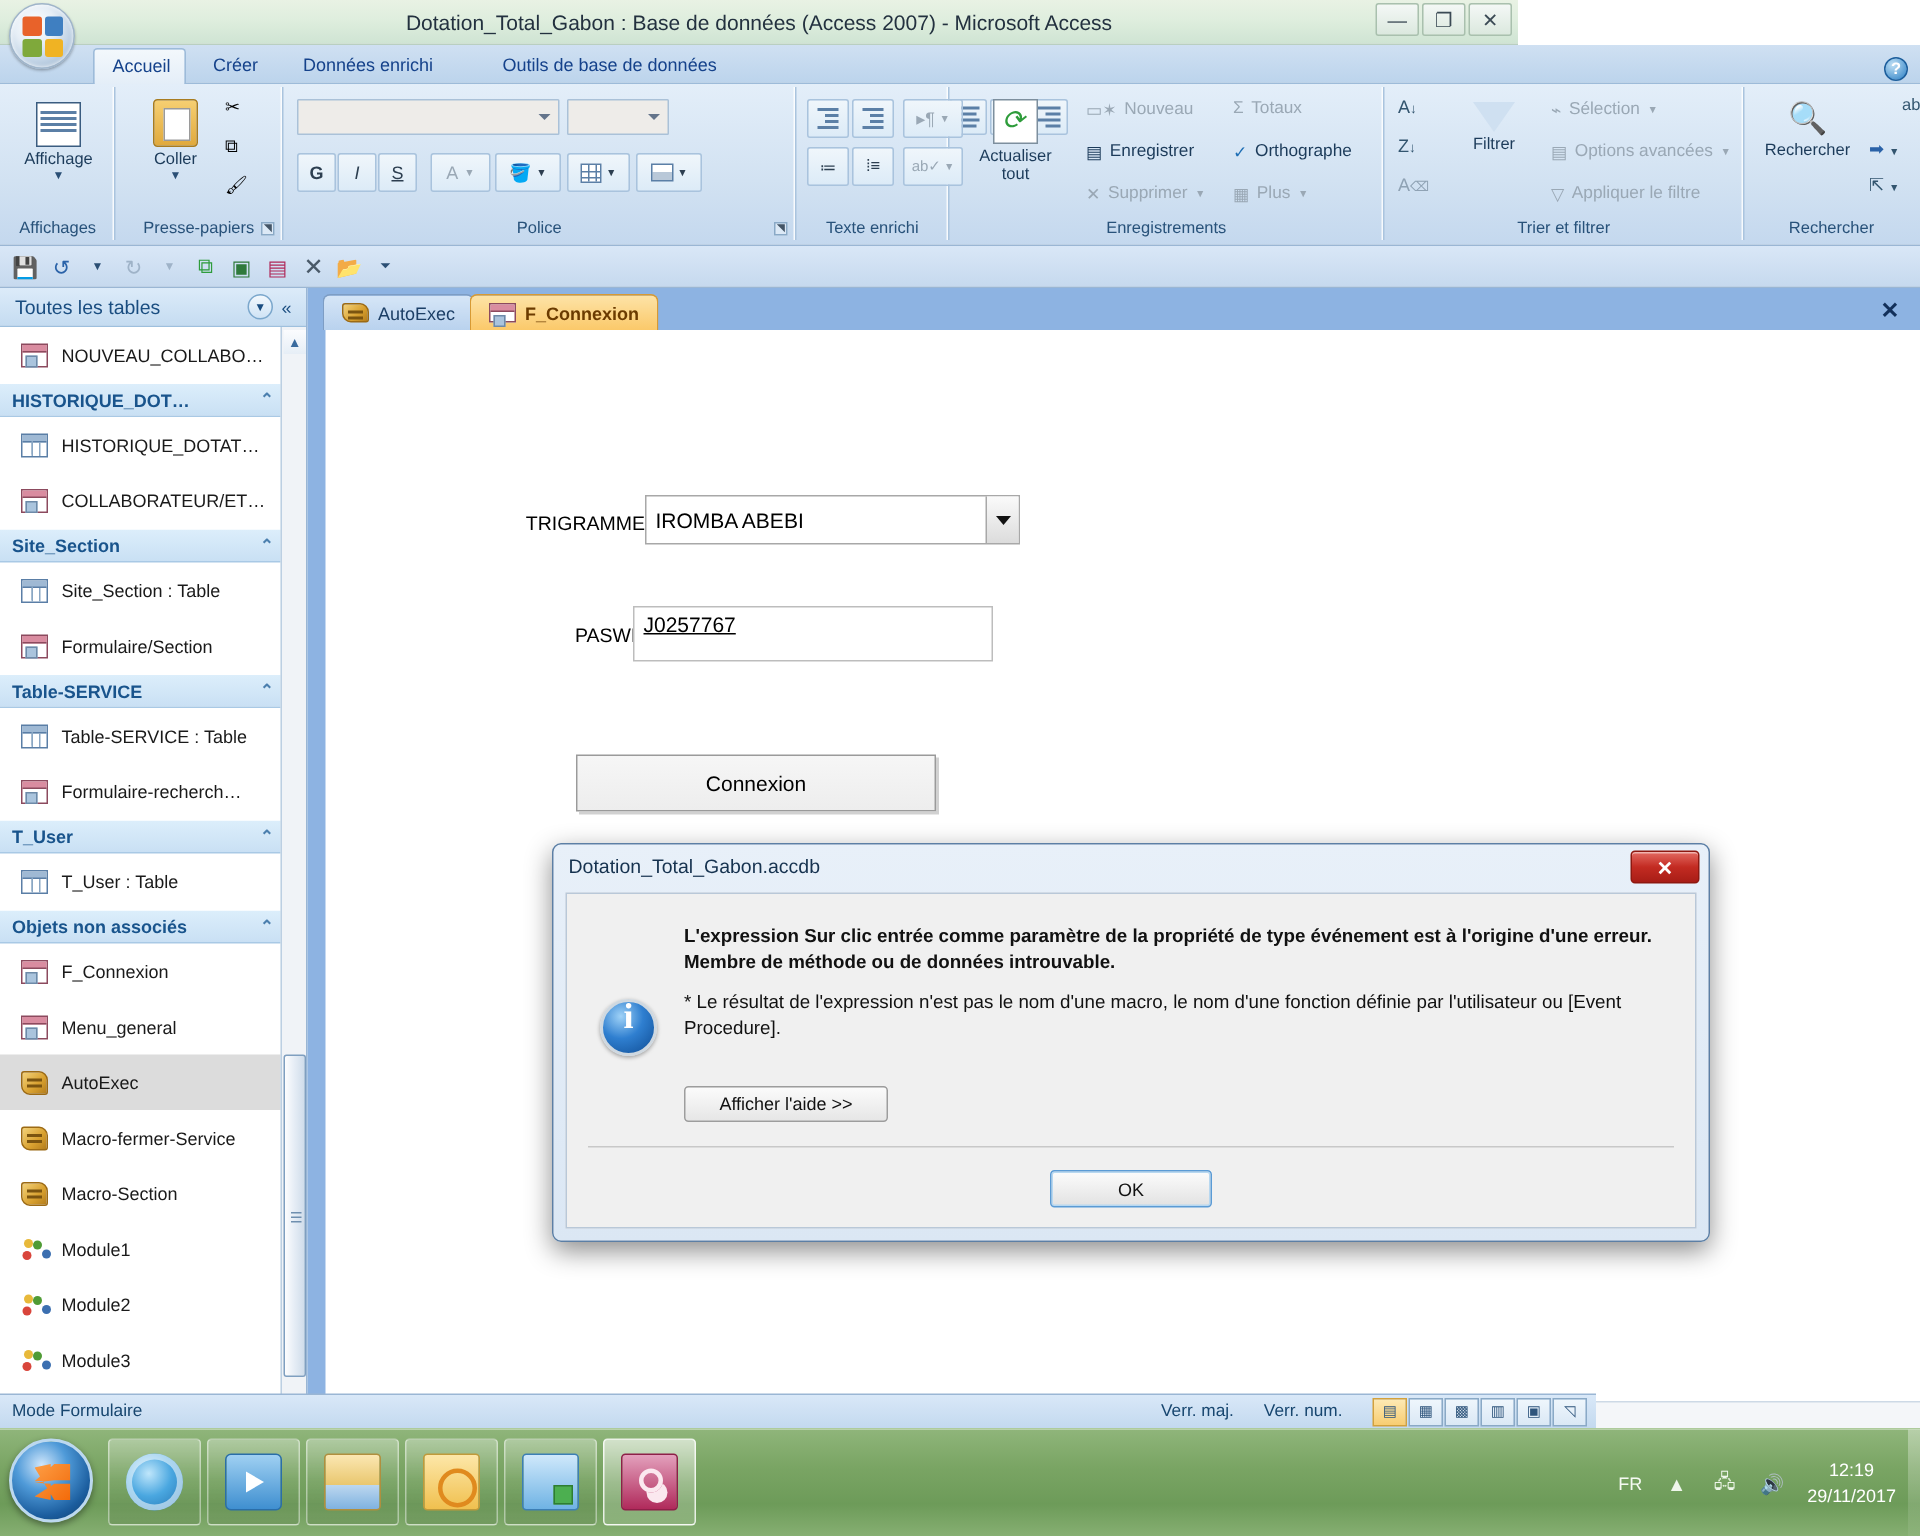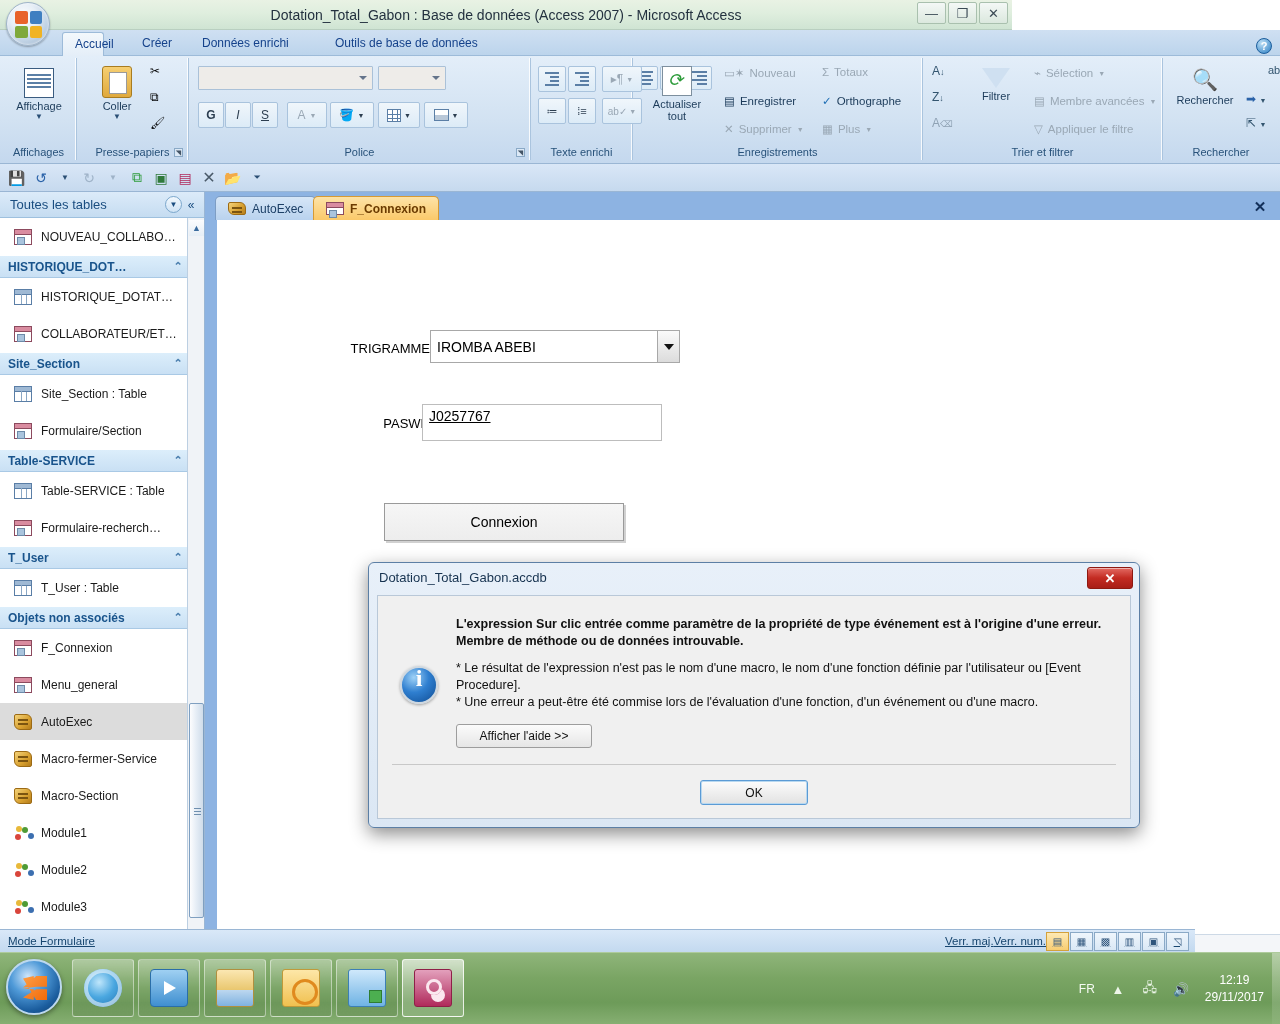--- a/index.html
+++ b/index.html
@@ -333,28 +333,28 @@
     width: 108px; height: 25px;
     background: linear-gradient(180deg,#fcfcfc 0%,#e2e2e2 100%);
     border: 1px solid #5b9bd5; border-radius: 3px;
     box-shadow: 0 0 0 1px #b8d8f0 inset;
     display:flex;align-items:center;justify-content:center;
     font-size: 12px; color:#111;
   }
 
   
   .statusbar {
-    position: absolute; left: 0; bottom: 72px; width: 1195px; height: 23px;
+    position: absolute; left: 0; bottom: 72px; width: 1064px; height: 23px;
     background: linear-gradient(180deg,#d9e8f8 0%,#c3d9ef 100%);
     border-top: 1px solid #9ab6d4;
     display: flex; align-items: center;
-    font-size: 11.5px; color: #17466f; text-decoration: underline;
+    font-size: 11.5px; color: #17466f;
   }
   .sb-mode { padding-left: 8px; flex: 1; }
-  .sb-lock { }
+  .sb-lock { padding-right: 20px; }
   .sb-views { display: flex; gap: 1px; padding-right: 6px; }
   .sb-view {
     width: 23px; height: 19px; border: 1px solid #8aa9c6;
     background: linear-gradient(180deg,#eff6fc,#dae8f5);
     display:flex;align-items:center;justify-content:center; font-size:10px;color:#2f557c;
   }
   .sb-view.active { background: linear-gradient(180deg,#fde9b4,#f8cd72); border-color:#d3a13c; }
 
   
   .taskbar {
@@ -435,21 +435,21 @@
     </div>
     <div class="titlebar-text">Dotation_Total_Gabon : Base de données (Access 2007)  -  Microsoft Access</div>
     <div class="wincontrols">
       <div class="wbtn">—</div>
       <div class="wbtn">❐</div>
       <div class="wbtn">✕</div>
     </div>
   </div>
 
   <div class="ribbon-tabs">
-    <div class="rtab active" style="left:62px;width:42px;">Accueil</div>
+    <div class="rtab active" style="left:62px;width:62px;">Accueil</div>
     <div class="rtab" style="left:130px;">Créer</div>
     <div class="rtab" style="left:190px;">Données enrichi</div>
     <div class="rtab" style="left:323px;">Outils de base de données</div>
   </div>
   <div class="help-q">?</div>
 
   <div class="ribbon">
 
     <div class="rgroup" style="left:2px;width:74px;">
       <div class="bigbtn" style="left:4px;top:6px;">
@@ -619,21 +619,21 @@
         <span class="bi" style="width:0;height:0;border-left:14px solid transparent;border-right:14px solid transparent;border-top:20px solid #cfe0f1;"></span>
         <span>Filtrer</span>
       </div>
       <div class="smallcmd dim" style="left:110px;top:8px;">
         <span>⌁</span>
         <span>Sélection</span>
         <span style="font-size:7px;">▼</span>
       </div>
       <div class="smallcmd dim" style="left:110px;top:36px;">
         <span>▤</span>
-        <span>Membre avancées</span>
+        <span>Options avancées</span>
         <span style="font-size:7px;">▼</span>
       </div>
       <div class="smallcmd dim" style="left:110px;top:64px;">
         <span>▽</span>
         <span>Appliquer le filtre</span>
       </div>
       <div class="glabel">Trier et filtrer</div>
     </div>
 
     <div class="rgroup" style="left:1164px;width:114px;border-right:none;box-shadow:none;">
@@ -799,21 +799,20 @@
     <div class="doc-hscroll"></div>
   </div>
 
   <div class="dialog">
     <div class="dlg-title">Dotation_Total_Gabon.accdb</div>
     <div class="dlg-x">✕</div>
     <div class="dlg-body">
       <div class="dlg-icon"></div>
       <div class="dlg-msg-bold">L'expression Sur clic entrée comme paramètre de la propriété de type événement est à l'origine d'une erreur. Membre de méthode ou de données introuvable.</div>
       <div class="dlg-msg-l1">* Le résultat de l'expression n'est pas le nom d'une macro, le nom d'une fonction définie par l'utilisateur ou [Event Procedure].</div>
-      <div class="dlg-msg-l2">* Une erreur a peut-être été commise lors de l'évaluation d'une fonction, d'un événement ou d'une macro.</div>
       <div class="dlg-help">Afficher l'aide &gt;&gt;</div>
       <div class="dlg-sep"></div>
       <div class="dlg-ok">OK</div>
     </div>
   </div>
 
   <div class="statusbar">
     <span class="sb-mode">Mode Formulaire</span>
     <span class="sb-lock">Verr. maj.</span>
     <span class="sb-lock">Verr. num.</span>

